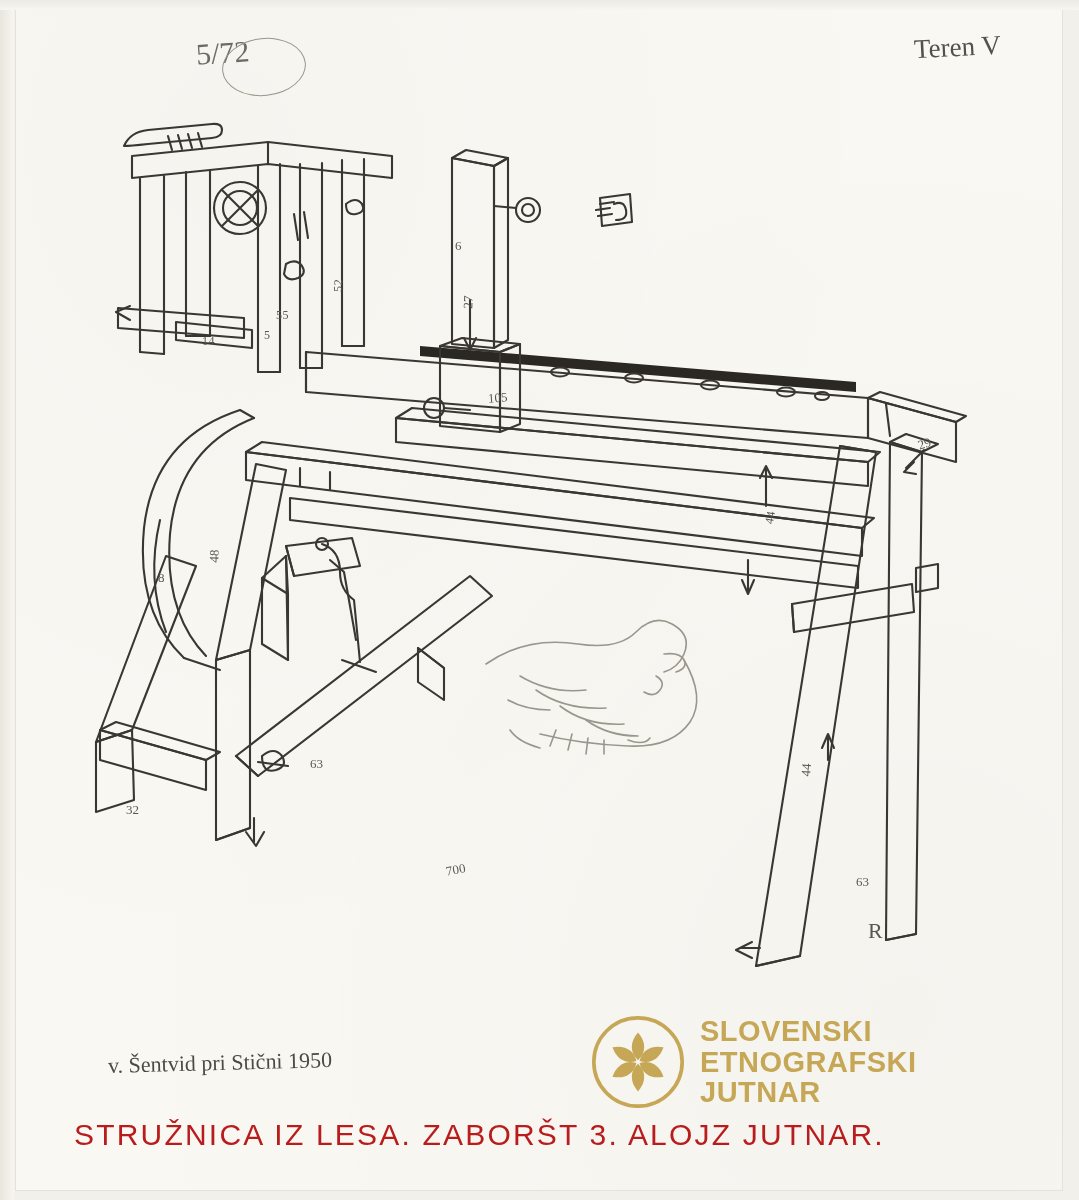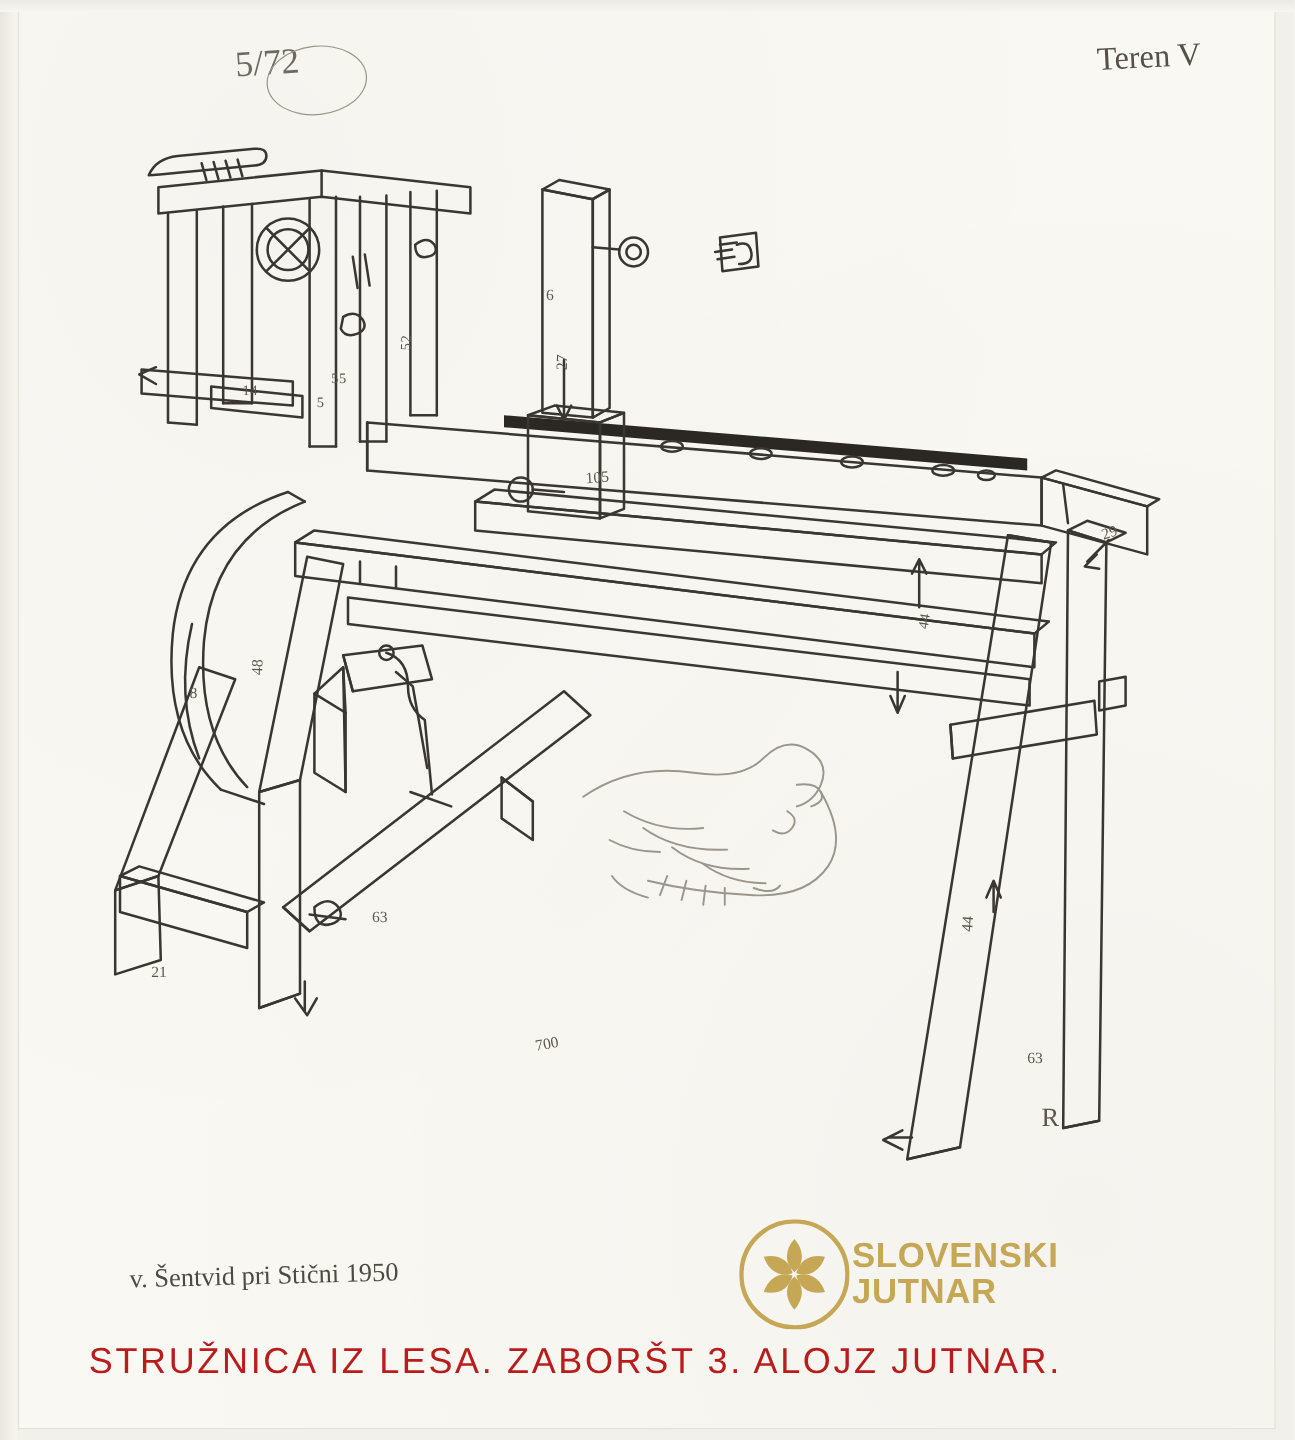--- a/index.html
+++ b/index.html
@@ -111,25 +111,25 @@
     left: 74px;
     top: 1118px;
     font-family: "Liberation Sans", sans-serif;
     font-size: 30px;
     letter-spacing: 2.2px;
     color: #b91c1c;
   }
   
   .watermark {
     position: absolute;
-    left: 616px;
+    left: 592px;
     top: 1016px;
     display: flex;
     align-items: center;
-    gap: 2px;
+    gap: 16px;
     opacity: 0.92;
   }
   .wm-mark {
     width: 92px;
     height: 92px;
     position: relative;
     flex: 0 0 auto;
   }
   .wm-text {
     font-family: "Liberation Sans", sans-serif;
@@ -304,28 +304,28 @@
       <path d="M556 730 l-6 16 M572 734 l-4 16 M588 738 l-2 16 M604 740 l0 14"></path>
       <path d="M628 740 q16 6 22 -2"></path>
     </g>
   </svg>
 
   <div class="pencil-note num" style="left:455px; top:238px;">6</div>
   <div class="pencil-note num" style="left:462px; top:294px; transform:rotate(-88deg);">27</div>
   <div class="pencil-note num" style="left:488px; top:390px; transform:rotate(-4deg);">105</div>
   <div class="pencil-note tiny" style="left:276px; top:308px;">55</div>
   <div class="pencil-note tiny" style="left:264px; top:328px;">5</div>
-  <div class="pencil-note tiny" style="left:202px; top:318px;">14</div>
+  <div class="pencil-note tiny" style="left:202px; top:334px;">14</div>
   <div class="pencil-note tiny" style="left:332px; top:278px; transform:rotate(-88deg);">52</div>
   <div class="pencil-note num" style="left:208px; top:548px; transform:rotate(-88deg);">48</div>
   <div class="pencil-note num" style="left:158px; top:570px;">8</div>
   <div class="pencil-note num" style="left:918px; top:436px; transform:rotate(-18deg);">29</div>
   <div class="pencil-note tiny" style="left:764px; top:510px; transform:rotate(-80deg);">44</div>
   <div class="pencil-note num" style="left:310px; top:756px;">63</div>
-  <div class="pencil-note num" style="left:126px; top:802px;">21</div>
+  <div class="pencil-note num" style="left:126px; top:802px;">32</div>
   <div class="pencil-note num" style="left:800px; top:762px; transform:rotate(-86deg);">44</div>
   <div class="pencil-note num" style="left:446px; top:862px; transform:rotate(-10deg);">700</div>
   <div class="pencil-note num" style="left:856px; top:874px;">63</div>
   <div class="pencil-note" style="left:868px; top:918px; font-size:22px;">R</div>
 
   <div class="signature">v. Šentvid pri Stični 1950</div>
 
   <div class="title-line">STRUŽNICA IZ LESA.  ZABORŠT 3.  ALOJZ JUTNAR.</div>
 
   <div class="watermark">
@@ -341,17 +341,18 @@
               <path d="M0,-32 C9,-22 9,-10 0,-2 C-9,-10 -9,-22 0,-32 Z" transform="rotate(180)"></path>
               <path d="M0,-32 C9,-22 9,-10 0,-2 C-9,-10 -9,-22 0,-32 Z" transform="rotate(240)"></path>
               <path d="M0,-32 C9,-22 9,-10 0,-2 C-9,-10 -9,-22 0,-32 Z" transform="rotate(300)"></path>
             </g>
           </g>
         </g>
       </svg>
     </div>
     <div class="wm-text">
       <span>SLOVENSKI</span>
+      <span>ETNOGRAFSKI</span>
       <span>JUTNAR</span>
     </div>
   </div>
 
 </div>
 
 </body></html>

